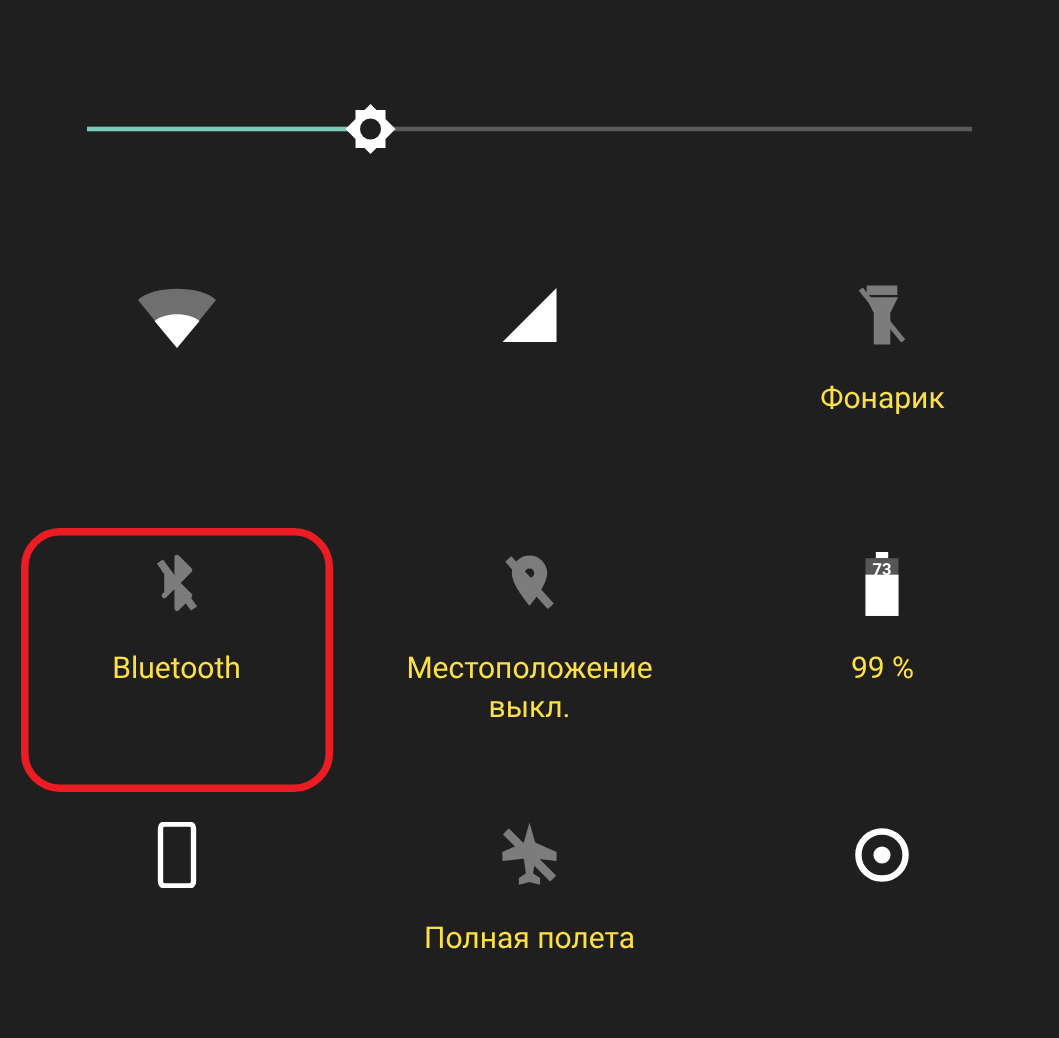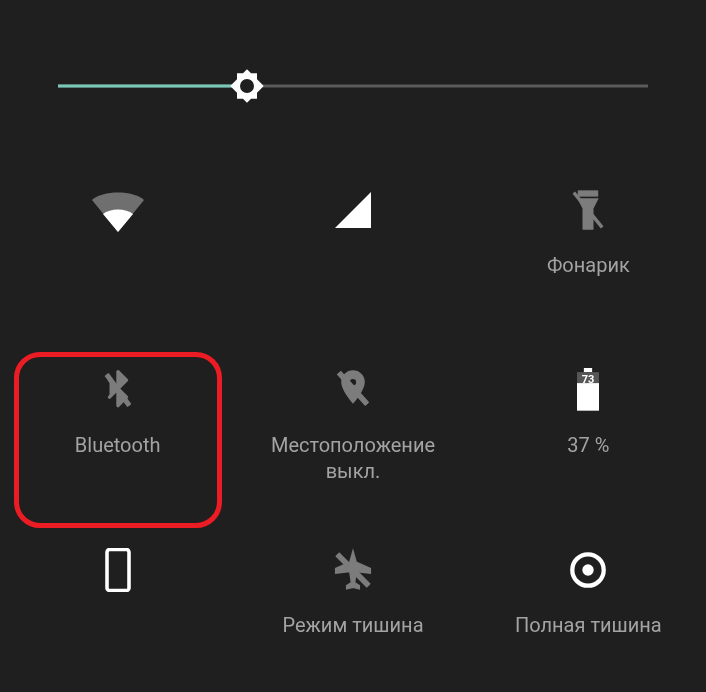--- a/index.html
+++ b/index.html
@@ -62,21 +62,21 @@
     height: 56px;
     display: flex;
     align-items: center;
     justify-content: flex-start;
   }
   .tile .label {
     margin-top: 14px;
     font-size: 20px;
     line-height: 1.3;
     font-weight: 400;
-    color: #a3a3a3;
+    color: #fde047;
     max-width: 200px;
     white-space: pre-line;
   }
   .dim { color: #7c7c7c; }
   .dim svg * { fill: #7c7c7c; stroke: #7c7c7c; }
   .highlight-ring {
     position: absolute;
     border: 5px solid #ec1c24;
     border-radius: 26px;
     pointer-events: none;
@@ -157,49 +157,48 @@
 
     <div class="tile">
       <div class="icon-wrap">
         <svg width="30" height="44" viewBox="0 0 20 32">
           <rect x="7" y="0" width="6" height="3" fill="#ffffff"></rect>
           <rect x="2" y="3" width="16" height="28" fill="#565656"></rect>
           <rect x="2" y="11" width="16" height="20" fill="#ffffff"></rect>
           <text x="10" y="11" text-anchor="middle" font-size="8" font-weight="700" fill="#ffffff">73</text>
         </svg>
       </div>
-      <div class="label">37 %</div>
+      <div class="label">99 %</div>
     </div>
 
     <div class="tile">
       <div class="icon-wrap">
         <svg width="30" height="44" viewBox="0 0 20 32">
           <rect x="2" y="1" width="16" height="30" rx="2" ry="2" fill="none" stroke="#ffffff" stroke-width="2.6"></rect>
         </svg>
       </div>
     </div>
 
     <div class="tile dim">
       <div class="icon-wrap">
         <svg width="44" height="44" viewBox="0 0 28 28">
           <path fill="#7c7c7c" d="M14 2l2 7 9 4v3l-9-1-1 7 3 2v2l-4-1-4 1v-2l3-2-1-7-9 1v-3l9-4 2-7z"></path>
           <line x1="4" y1="4" x2="24" y2="24" stroke="#1f1f1f" stroke-width="3.6"></line>
           <line x1="4" y1="4" x2="24" y2="24" stroke="#7c7c7c" stroke-width="2"></line>
         </svg>
       </div>
-      <div class="label">Режим тишина</div>
+      <div class="label">Полная полета</div>
     </div>
 
     <div class="tile">
       <div class="icon-wrap">
         <svg width="40" height="40" viewBox="0 0 28 28">
           <circle cx="14" cy="14" r="11" fill="none" stroke="#ffffff" stroke-width="3"></circle>
           <circle cx="14" cy="14" r="4" fill="#ffffff"></circle>
         </svg>
       </div>
-      <div class="label">Полная тишина</div>
     </div>
 
   </div>
 
   <div class="highlight-ring" id="hl" style="left: 14px; top: 352px; width: 208px; height: 176px;"></div>
 
 </div>
 
 </body></html>

